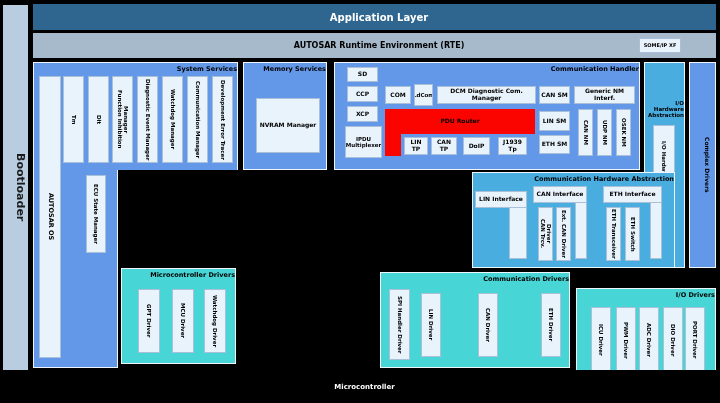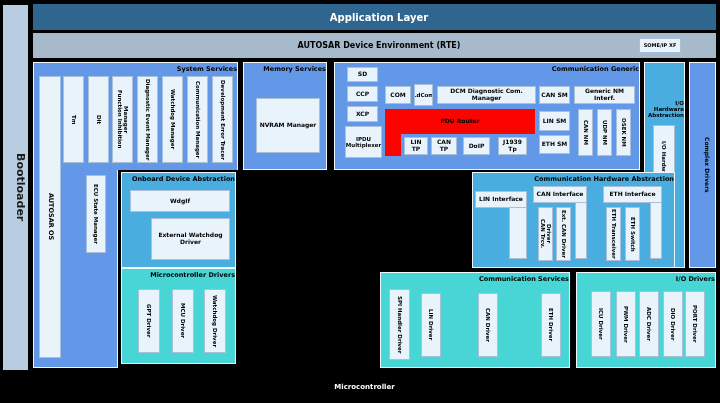--- a/index.html
+++ b/index.html
@@ -23,21 +23,21 @@
 </head>
 <body>
 
 <div id="stage">
 
   <div class="bar v" style="left:3px;top:5px;width:25px;height:365px;background:#b9cde1;font-size:11px;color:#1a1a1a;">Bootloader</div>
 
   <div class="bar" style="left:33px;top:4px;width:683px;height:26px;background:#2f6690;color:#fff;font-size:10px;">Application Layer</div>
 
   <div class="bar" style="left:33px;top:33px;width:683px;height:25px;background:#a7bacb;color:#000;font-size:8px;">
-    <span>AUTOSAR Device Environment (RTE)</span>
+    <span>AUTOSAR Runtime Environment (RTE)</span>
     <div class="bx" style="left:606px;top:5px;width:42px;height:15px;font-size:5px;">SOME/IP XF</div>
   </div>
 
   <div class="grp svc" style="left:33px;top:62px;width:85px;height:306px;"></div>
   <div class="grp svc" style="left:33px;top:62px;width:205px;height:108px;border-bottom:none;">
     <div class="hd">System Services</div>
   </div>
   <div class="bx v" style="left:39px;top:76px;width:22px;height:282px;font-size:6.5px;">AUTOSAR OS</div>
   <div class="bx v" style="left:63px;top:76px;width:21px;height:87px;">Tm</div>
   <div class="bx v" style="left:88px;top:76px;width:21px;height:87px;">Dlt</div>
@@ -47,21 +47,21 @@
   <div class="bx v" style="left:187px;top:76px;width:21px;height:87px;">Communication Manager</div>
   <div class="bx v" style="left:212px;top:76px;width:21px;height:87px;">Development Error Tracer</div>
   <div class="bx v" style="left:86px;top:175px;width:20px;height:78px;">ECU State Manager</div>
 
   <div class="grp svc" style="left:243px;top:62px;width:84px;height:108px;">
     <div class="hd">Memory Services</div>
     <div class="bx" style="left:12px;top:35px;width:64px;height:55px;">NVRAM Manager</div>
   </div>
 
   <div class="grp svc" style="left:334px;top:62px;width:306px;height:108px;">
-    <div class="hd">Communication Generic</div>
+    <div class="hd">Communication Handler</div>
     <div class="bx" style="left:12px;top:4px;width:31px;height:15px;">SD</div>
     <div class="bx" style="left:12px;top:23px;width:31px;height:16px;">CCP</div>
     <div class="bx" style="left:12px;top:43px;width:31px;height:16px;">XCP</div>
     <div class="bx" style="left:10px;top:63px;width:37px;height:32px;font-size:5.5px;">IPDU Multiplexer</div>
     <div class="bx" style="left:50px;top:23px;width:26px;height:18px;">COM</div>
     <div class="bx" style="left:79px;top:21px;width:19px;height:22px;font-size:5.5px;">LdCom</div>
     <div class="bx" style="left:102px;top:23px;width:99px;height:18px;">DCM Diagnostic Com. Manager</div>
     <div class="bx" style="left:204px;top:23px;width:31px;height:18px;">CAN SM</div>
     <div class="bx" style="left:239px;top:23px;width:61px;height:18px;">Generic NM Interf.</div>
 
@@ -78,25 +78,20 @@
     <div class="bx" style="left:163px;top:74px;width:29px;height:18px;">J1939 Tp</div>
   </div>
 
   <div class="grp ecu" style="left:644px;top:62px;width:41px;height:206px;">
     <div class="hd" style="top:38px;font-size:5.5px;">I/O Hardware Abstraction</div>
     <div class="bx v" style="left:8px;top:62px;width:22px;height:110px;">I/O Hardware Abstraction</div>
   </div>
 
   <div class="grp svc bar v" style="left:689px;top:62px;width:27px;height:206px;font-size:6px;color:#000;">Complex Drivers</div>
 
-  <div class="grp ecu" style="left:121px;top:172px;width:115px;height:96px;">
-    <div class="hd">Onboard Device Abstraction</div>
-    <div class="bx" style="left:8px;top:17px;width:100px;height:22px;">WdgIf</div>
-    <div class="bx" style="left:29px;top:45px;width:79px;height:42px;">External Watchdog Driver</div>
-  </div>
 
 
   <div class="grp ecu" style="left:436px;top:172px;width:203px;height:96px;margin-left:36px;">
     <div class="hd">Communication Hardware Abstraction</div>
     <div class="leg" style="left:36px;top:18px;width:18px;height:68px;"></div>
     <div class="bx" style="left:2px;top:18px;width:52px;height:17px;">LIN Interface</div>
     <div class="leg" style="left:102px;top:13px;width:12px;height:73px;"></div>
     <div class="bx" style="left:60px;top:13px;width:54px;height:17px;">CAN Interface</div>
     <div class="bx v" style="left:65px;top:34px;width:15px;height:54px;">CAN Trcv. Driver</div>
     <div class="bx v" style="left:83px;top:34px;width:15px;height:54px;">Ext. CAN Driver</div>
@@ -108,28 +103,28 @@
 
   <div class="grp mcal" style="left:121px;top:268px;width:115px;height:96px;">
     <div class="hd">Microcontroller Drivers</div>
     <div class="bx v" style="left:16px;top:20px;width:22px;height:64px;">GPT Driver</div>
     <div class="bx v" style="left:50px;top:20px;width:22px;height:64px;">MCU Driver</div>
     <div class="bx v" style="left:82px;top:20px;width:22px;height:64px;">Watchdog Driver</div>
   </div>
 
 
   <div class="grp mcal" style="left:380px;top:272px;width:190px;height:96px;">
-    <div class="hd">Communication Services</div>
+    <div class="hd">Communication Drivers</div>
     <div class="bx v" style="left:8px;top:16px;width:21px;height:71px;">SPI Handler Driver</div>
     <div class="bx v" style="left:40px;top:20px;width:20px;height:64px;">LIN Driver</div>
     <div class="bx v" style="left:97px;top:20px;width:20px;height:64px;">CAN Driver</div>
     <div class="bx v" style="left:160px;top:20px;width:20px;height:64px;">ETH Driver</div>
   </div>
 
-  <div class="grp mcal" style="left:576px;top:272px;width:140px;height:96px;">
+  <div class="grp mcal" style="left:576px;top:288px;width:140px;height:96px;">
     <div class="hd">I/O Drivers</div>
     <div class="bx v" style="left:14px;top:18px;width:20px;height:66px;">ICU Driver</div>
     <div class="bx v" style="left:39px;top:18px;width:20px;height:66px;">PWM Driver</div>
     <div class="bx v" style="left:62px;top:18px;width:20px;height:66px;">ADC Driver</div>
     <div class="bx v" style="left:86px;top:18px;width:20px;height:66px;">DIO Driver</div>
     <div class="bx v" style="left:108px;top:18px;width:20px;height:66px;">PORT Driver</div>
   </div>
 
   <div class="bar" style="left:0;top:370px;width:720px;height:33px;background:#000;color:#fff;font-size:7px;">Microcontroller</div>
 

